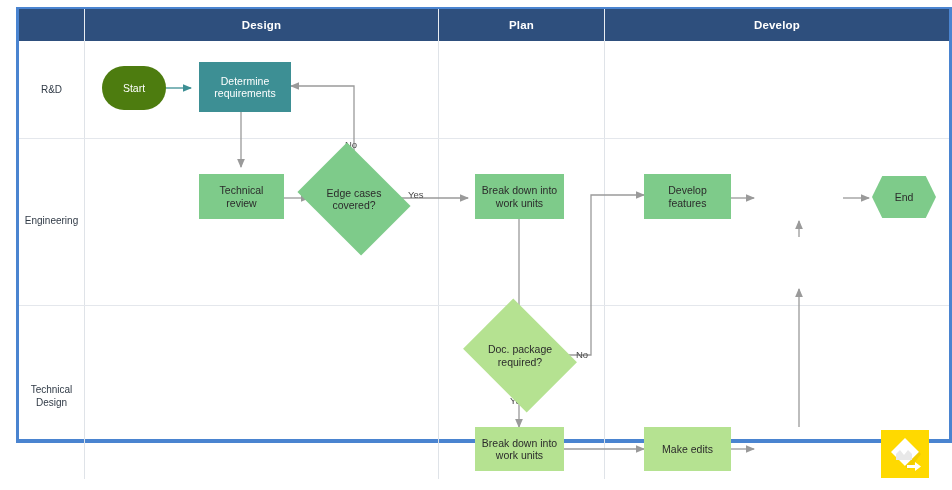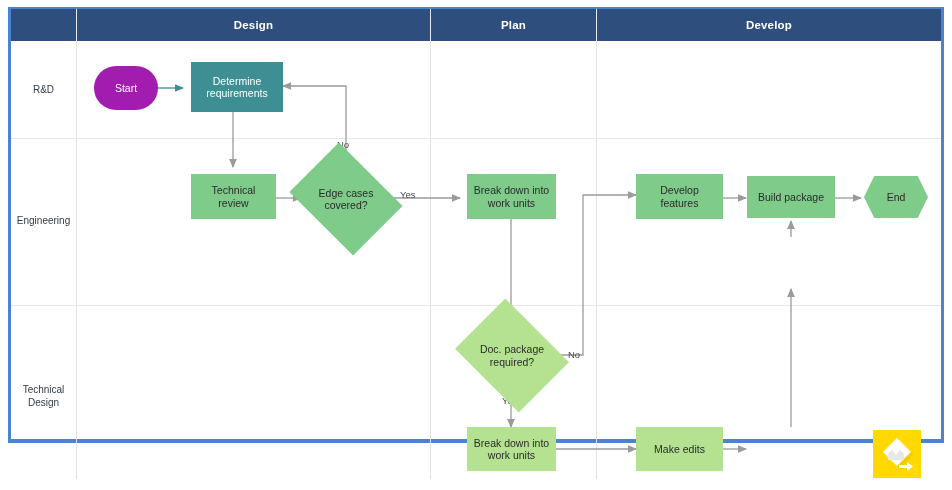--- a/index.html
+++ b/index.html
@@ -12,21 +12,21 @@
   #root {
     position: relative;
     width: 952px;
     height: 490px;
     overflow: hidden;
     background: #ffffff;
   }
   
   #frame {
     position: absolute;
-    left: 8px;
+    left: 16px;
     top: 7px;
     width: 936px;
     height: 436px;
     box-sizing: border-box;
     border-left: 3px solid #4a84d0;
     border-right: 3px solid #4a84d0;
     border-top: 2px solid #4a84d0;
     border-bottom: 4px solid #4a84d0;
     background: #ffffff;
     padding-left: 20px;
@@ -90,21 +90,21 @@
     font-size: 10.5px;
     line-height: 12.5px;
     color: #2b2b2b;
     padding: 2px;
   }
   .node.teal {
     background: #3d8f94;
     color: #ffffff;
   }
   .node.teal-round {
-    background: #a21caf;
+    background: #4d7c0f;
     color: #ffffff;
     border-radius: 22px;
   }
   .node.green {
     background: #7ecb8a;
     color: #2b2b2b;
   }
   .node.lightgreen {
     background: #b5e291;
     color: #2b2b2b;
@@ -277,23 +277,20 @@
       </div>
     </div>
 
     <div class="node green" style="left:625px; top:165px; width:87px; height:45px;">
       <div>
         <span class="label">Develop</span>
         <span class="label">features</span>
       </div>
     </div>
 
-    <div class="node green" style="left:736px; top:167px; width:88px; height:42px;">
-      <span class="label">Build package</span>
-    </div>
 
     <div class="hexagon" style="left:853px; top:167px; width:64px; height:42px;">
       <span class="label">End</span>
     </div>
 
 
     <div class="diamond light" style="left:456px; top:311px; width:90px; height:71px;">
       <div class="dshape"></div>
       <div class="dlabel">
         <span>Doc. package</span><br>

